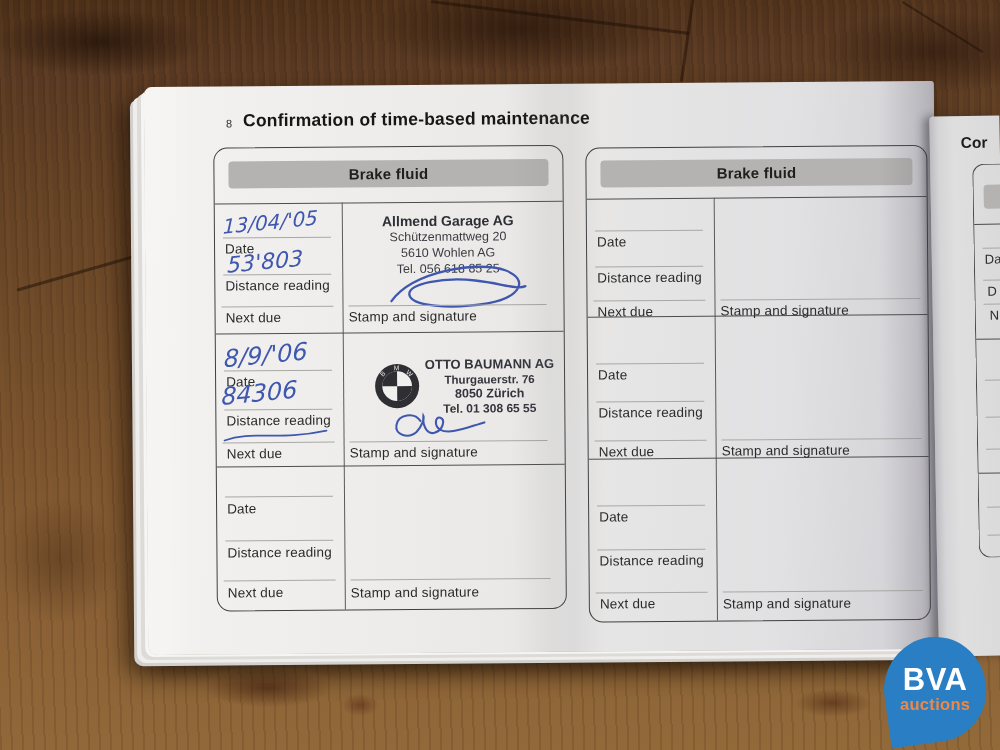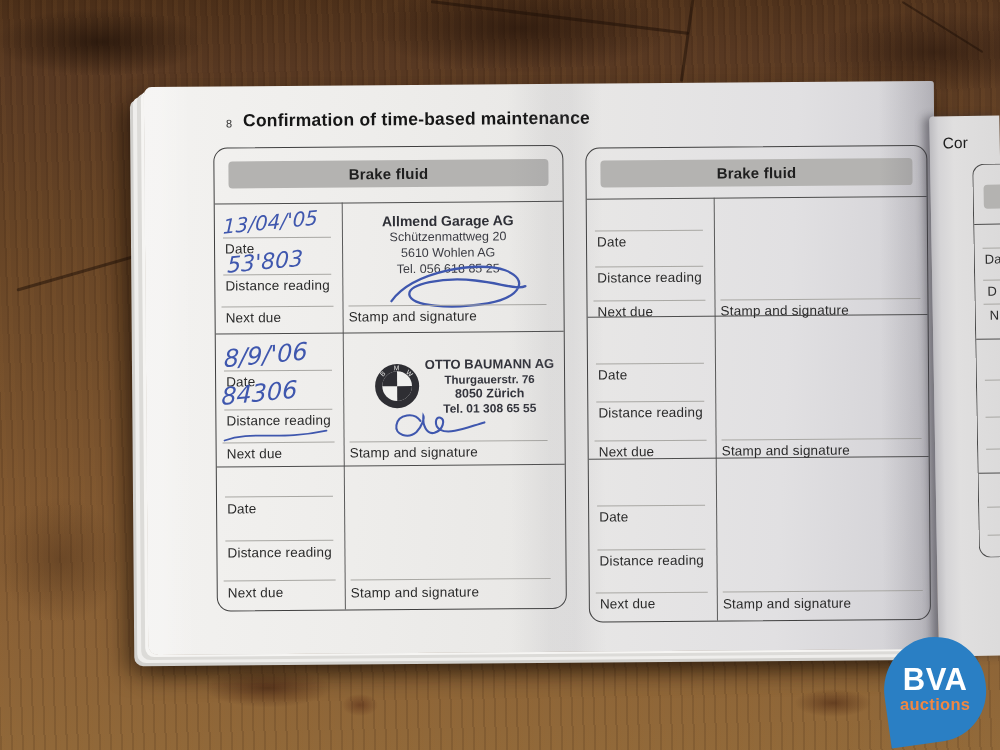--- a/index.html
+++ b/index.html
@@ -57,21 +57,21 @@
   .stamp2block .s-line{font-weight:bold;font-size:11.5px;}
   .sig{position:absolute;}
   
   .next-page{
     position:absolute;left:934px;top:116px;width:70px;height:540px;
     transform:rotate(-1deg);
     background:linear-gradient(90deg,#bdbcc0 0,#d5d4d6 9px,#e0dfdf 24px,#dbdada 100%);
     box-shadow:-6px 0 8px rgba(45,43,52,.45);
     border-radius:4px 0 0 6px;overflow:hidden;
   }
-  .np-title{position:absolute;left:13px;top:18px;font-weight:normal;font-size:15.5px;color:#1c1c1c;}
+  .np-title{position:absolute;left:31px;top:18px;font-weight:bold;font-size:15.5px;color:#1c1c1c;}
   .np-card{position:absolute;left:42px;top:48px;width:60px;height:392px;border:1.5px solid #4a4a4a;border-right:none;border-radius:12px 0 0 12px;}
   .np-banner{position:absolute;left:10px;top:20px;width:60px;height:24px;background:#b4b3b1;border-radius:4px;}
   .np-label{position:absolute;font-size:13px;color:#2b2b2b;white-space:nowrap;}
   .np-wline{position:absolute;height:1px;background:#a9a8a4;left:8px;right:0;}
   .np-hline{position:absolute;left:0;right:0;height:1px;background:#4d4d4d;}
   
   .bva{
     position:absolute;left:884px;top:637px;width:102px;height:105px;
     background:#2a7fc4;border-radius:52% 50% 50% 0;transform:rotate(-8deg);
     display:flex;flex-direction:column;align-items:center;justify-content:center;

